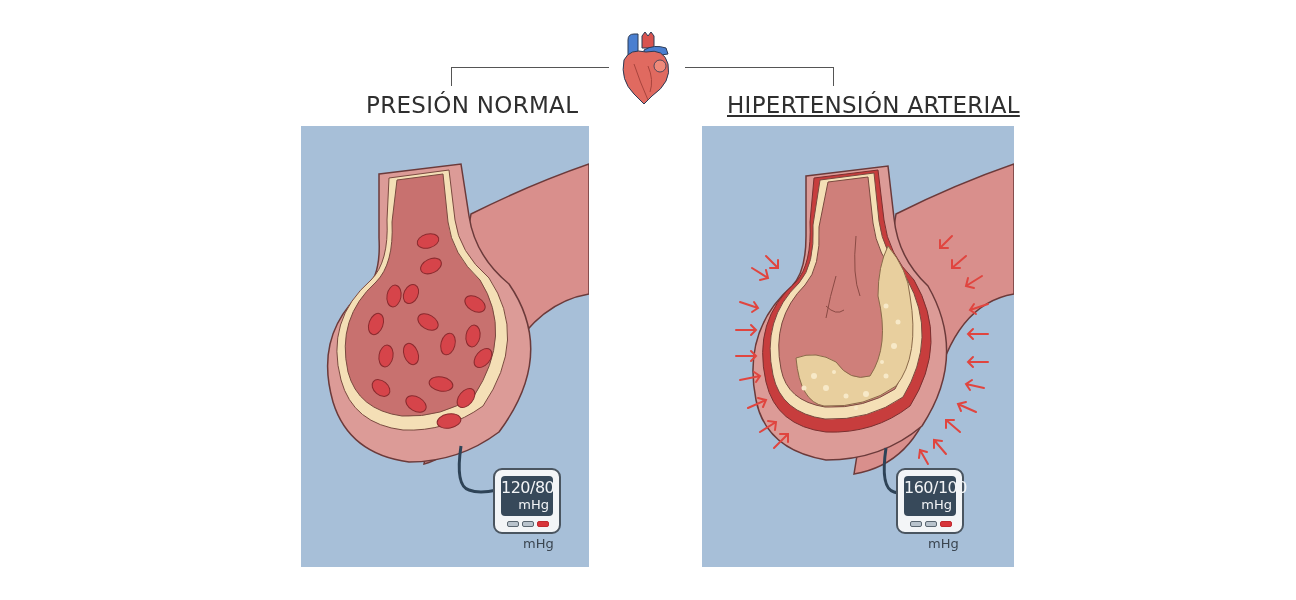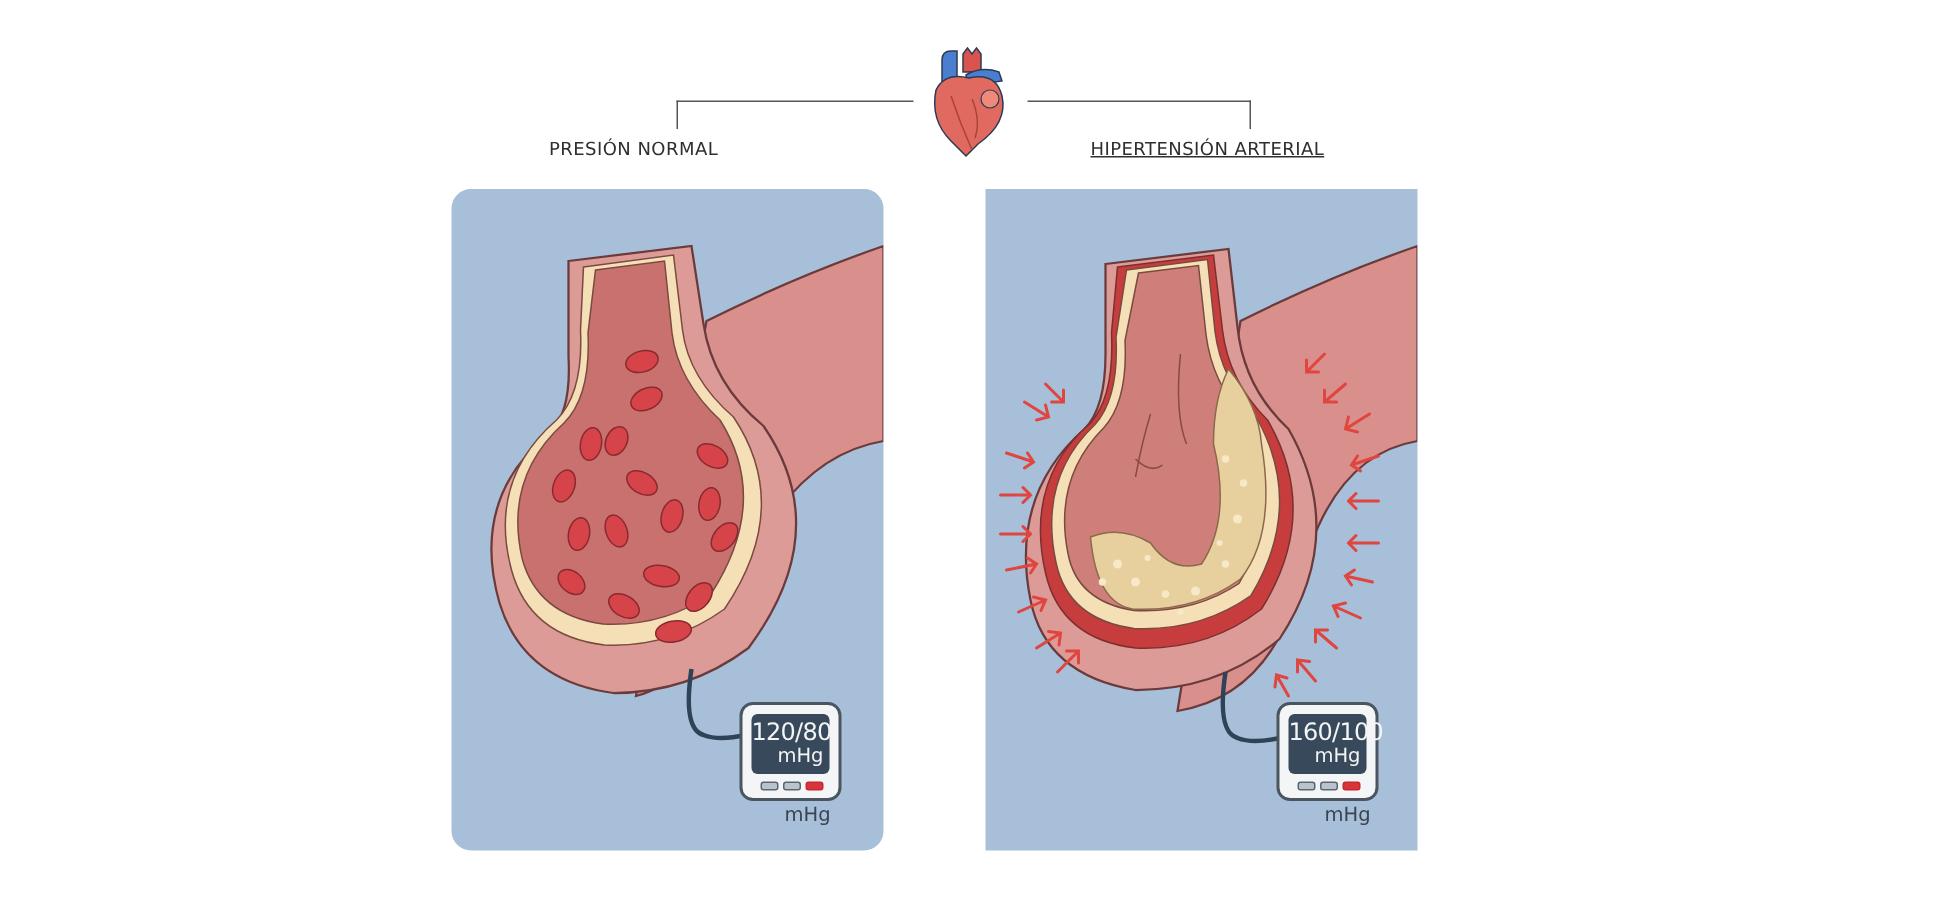--- a/index.html
+++ b/index.html
@@ -1,17 +1,17 @@
 <!DOCTYPE html>
 <html><head>
 <meta charset="utf-8">
 <style>
   html,body{margin:0;padding:0;background:#ffffff;}
   body{width:1296px;height:600px;position:relative;overflow:hidden;font-family:"DejaVu Sans",sans-serif;}
-  .title{position:absolute;top:92px;font-size:12px;color:#2f2f2f;letter-spacing:0.3px;white-space:nowrap;}
+  .title{position:absolute;top:92px;font-size:23px;color:#2f2f2f;letter-spacing:0.3px;white-space:nowrap;}
   .panel{position:absolute;top:126px;width:288px;height:441px;background:#a7bfd8;overflow:hidden;}
   .connector{position:absolute;border-top:1.5px solid #555;}
   .connector-tick{position:absolute;border-left:1.5px solid #555;}
   svg{display:block;}
   .monitor{position:absolute;width:68px;height:66px;background:#f3f5f7;border:2px solid #4a5560;border-radius:9px;box-sizing:border-box;}
   .screen{position:absolute;left:6px;top:6px;right:6px;height:40px;background:#37495a;border-radius:4px;color:#f2f4f6;text-align:right;padding-right:4px;box-sizing:border-box;}
   .reading{font-size:16px;line-height:18px;display:block;margin-top:3px;font-family:"DejaVu Sans",sans-serif;letter-spacing:-0.5px;}
   .unit-screen{font-size:13px;line-height:15px;display:block;}
   .leds{position:absolute;left:12px;bottom:5px;display:flex;gap:3px;}
   .led{width:10px;height:4px;border-radius:2px;border:1px solid #5a6670;background:#b9c3cc;}
@@ -32,21 +32,21 @@
     <path d="M28 6 l3-4 l3 4 l3-4 l3 4 l0 12 l-12 0 z" fill="#d9534f" stroke="#2b3a55" stroke-width="1"></path>
     <path d="M30 20 q10-6 22-2 l2 6 l-14 2 l0 10 l-8 0 z" fill="#4a7fd0" stroke="#2b3a55" stroke-width="1"></path>
     <path d="M10 30 q6-12 22-8 q18-4 22 12 q4 18-16 32 l-8 8 l-10-10 q-14-14-10-34 z" fill="#e06a60" stroke="#2b3a55" stroke-width="1"></path>
     <path d="M20 34 q6 18 14 36" stroke="#a8443d" fill="none" stroke-width="1"></path>
     <path d="M34 36 q6 14 2 26" stroke="#a8443d" fill="none" stroke-width="1"></path>
     <circle cx="46" cy="36" r="6" fill="#ef8a7a" stroke="#2b3a55" stroke-width="0.8"></circle>
   </svg>
 </div>
 
 <div class="title" style="left:366px;">PRESIÓN NORMAL</div>
-<div class="panel" style="left:301px;border-radius:13px;">
+<div class="panel" style="left:301px;">
   <svg width="288" height="441" viewBox="0 0 288 441">
 
     <path d="M170 88 q60-30 118-50 l0 130 q-60 10-95 90 q-30 70-70 80 z" fill="#d98f8c" stroke="#6b3a3a" stroke-width="1.5"></path>
 
     <path d="M78 48 l82-10 l8 52 q6 40 40 68 q48 70-10 148 q-40 30-90 30 q-60-8-76-60 q-20-70 34-114 q14-14 12-50 z" fill="#dc9b97" stroke="#6b3a3a" stroke-width="1.5"></path>
 
     <path d="M88 52 l60-8 l6 50 q4 32 34 58 q40 60-6 128 q-36 26-80 24 q-50-6-62-50 q-16-60 30-100 q18-18 16-60 z" fill="#f4dfb6" stroke="#7a4a40" stroke-width="1"></path>
 
     <path d="M96 54 l46-6 l5 48 q4 32 32 58 q34 54-6 116 q-32 22-72 20 q-44-6-54-44 q-12-54 28-90 q18-18 16-60 z" fill="#c8716f" stroke="#7a4a40" stroke-width="1"></path>
 
@@ -80,21 +80,21 @@
     <div class="leds">
       <span class="led"></span>
       <span class="led"></span>
       <span class="led red"></span>
     </div>
   </div>
   <div class="unit-below" style="left:222px;top:410px;">mHg</div>
 </div>
 
 <div class="title" style="left:727px;text-decoration:underline;">HIPERTENSIÓN ARTERIAL</div>
-<div class="panel" style="left:657px;">
+<div class="panel" style="left:702px;padding-left:24px;">
   <svg width="288" height="441" viewBox="0 0 288 441">
     <path d="M170 88 q60-30 118-50 l0 130 q-60 10-80 100 q-20 70-80 80 z" fill="#d98f8c" stroke="#6b3a3a" stroke-width="1.5"></path>
     <path d="M80 50 l82-10 l6 52 q4 40 34 68 q40 70-6 140 q-40 34-96 34 q-60-10-70-60 q-14-70 36-114 q14-14 14-50 z" fill="#dc9b97" stroke="#6b3a3a" stroke-width="1.5"></path>
 
     <path d="M88 52 l64-8 l6 50 q4 34 30 60 q36 62-4 126 q-36 28-84 26 q-50-6-60-50 q-14-62 30-100 q16-18 14-60 z" fill="#c73d3d" stroke="#7a3030" stroke-width="1"></path>
     <path d="M94 54 l54-7 l5 48 q4 32 28 58 q32 58-4 118 q-34 24-78 22 q-44-6-52-44 q-12-56 26-92 q16-18 14-58 z" fill="#f4dfb6" stroke="#7a4a40" stroke-width="1"></path>
 
     <path d="M102 56 l40-5 l5 46 q4 32 26 56 q28 54-4 110 q-30 20-70 18 q-38-6-44-38 q-10-50 24-84 q16-18 14-58 z" fill="#cf7f7a" stroke="#7a4a40" stroke-width="1"></path>
 
     <path d="M70 232 q20-8 40 4 q14 20 34 14 q20-30 8-80 q0-30 10-50 q20 24 22 50 q10 60-14 90 q-30 22-72 20 q-24-4-28-48 z" fill="#e8cf9e" stroke="#8a6a4a" stroke-width="1"></path>

